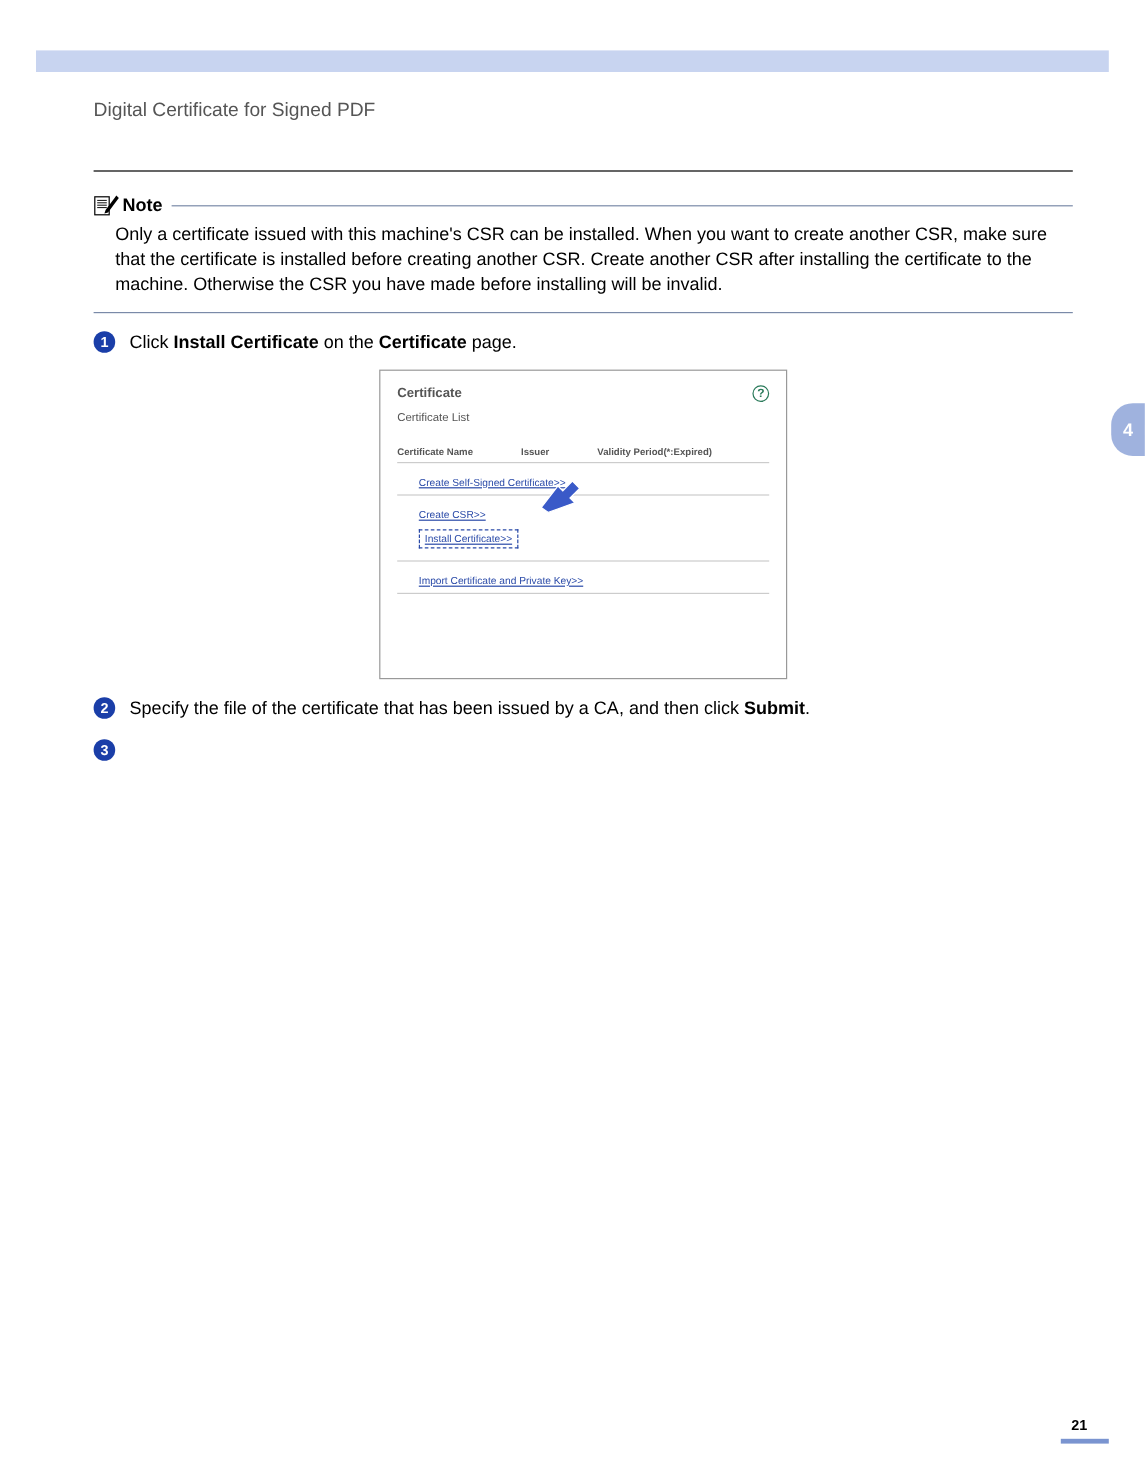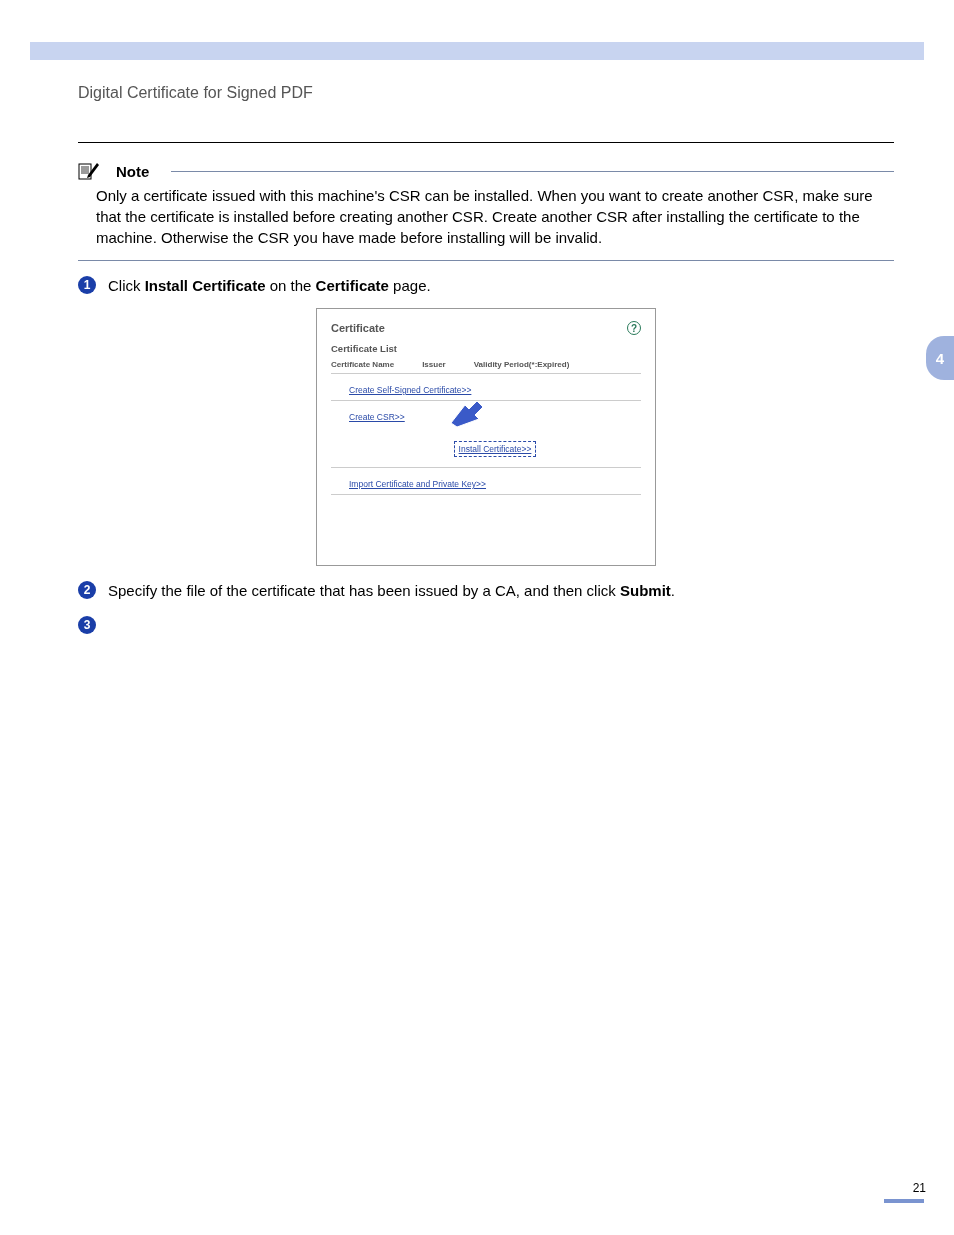--- a/index.html
+++ b/index.html
@@ -38,21 +38,21 @@
   }
   .intro {
     font-size: 15px;
     margin-bottom: 18px;
     line-height: 1.35;
   }
   .note-block { margin-bottom: 14px; }
   .note-header {
     display: flex;
     align-items: center;
-    gap: 16px;
+    gap: 2px;
   }
   .note-icon svg { display:block; }
   .note-label { font-weight: bold; font-size: 15px; }
   .note-rule {
     flex: 1;
     border: none;
     border-top: 1px solid #7a8aa8;
     margin-left: 6px;
   }
   .note-body {
@@ -103,22 +103,22 @@
     justify-content: space-between;
     align-items:center;
     margin-bottom:8px;
   }
   .ss-title { font-weight:bold; font-size:11px; color:#555; }
   .help-icon {
     width:14px;height:14px;border:1.5px solid #2a7a5a;border-radius:50%;
     color:#2a7a5a;font-weight:bold;font-size:10px;
     display:flex;align-items:center;justify-content:center;
   }
-  .ss-sub { font-weight:bold; font-size:9.5px; color:#555; margin-bottom:6px; }
-  .ss-cols { display:flex; gap:28px; font-size:8px; font-weight:bold; color:#555; margin-bottom:4px; }
+  .ss-sub { font-weight:normal; font-size:9.5px; color:#555; margin-bottom:18px; }
+  .ss-cols { display:flex; gap:40px; font-size:8px; font-weight:bold; color:#555; margin-bottom:4px; }
   .ss-hr { border:none; border-top:1px solid #ccc; margin:4px 0 10px 0; }
   .ss-link {
     color: #2a4aa8;
     text-decoration: underline;
     font-size: 8.5px;
     display:inline-block;
     padding: 1px 0;
   }
   .ss-link.boxed {
     border: 1px dashed #2a4aa8;
@@ -144,23 +144,23 @@
     color:#fff;
     font-weight:bold;
     font-size:15px;
     display:flex;
     align-items:center;
     justify-content:center;
   }
   .page-num {
     position:absolute;
     bottom:40px;
-    right:28px;
+    right:48px;
     font-size:12px;
-    font-weight:normal;
+    font-weight:bold;
   }
   .page-num-bar {
     position:absolute;
     bottom:32px;
     right:30px;
     width:40px;
     height:4px;
     background:#7a94d0;
   }
 </style>
@@ -209,21 +209,21 @@
     <div class="ss-sub">Certificate List</div>
     <div class="ss-cols">
       <span>Certificate Name</span>
       <span>Issuer</span>
       <span>Validity Period(*:Expired)</span>
     </div>
     <hr class="ss-hr">
     <div class="ss-row"><span class="ss-link">Create Self-Signed Certificate&gt;&gt;</span></div>
     <hr class="ss-hr">
     <div class="ss-row"><span class="ss-link">Create CSR&gt;&gt;</span></div>
-    <div class="ss-row" style="margin-top:18px;text-align:center;"><span class="ss-link boxed">Install Certificate&gt;&gt;</span></div>
+    <div class="ss-row" style="margin-top:6px;"><span class="ss-link boxed">Install Certificate&gt;&gt;</span></div>
     <hr class="ss-hr" style="margin-top:10px;">
     <div class="ss-row"><span class="ss-link">Import Certificate and Private Key&gt;&gt;</span></div>
     <hr class="ss-hr">
     <div class="arrow">
       <svg width="42" height="36" viewBox="0 0 42 36">
         <path d="M 4 28 L 18 10 L 22 14 L 30 6 L 36 12 L 28 20 L 32 24 L 10 32 Z" fill="#3a5ac8" stroke="#fff" stroke-width="1"></path>
       </svg>
     </div>
   </div>
 

